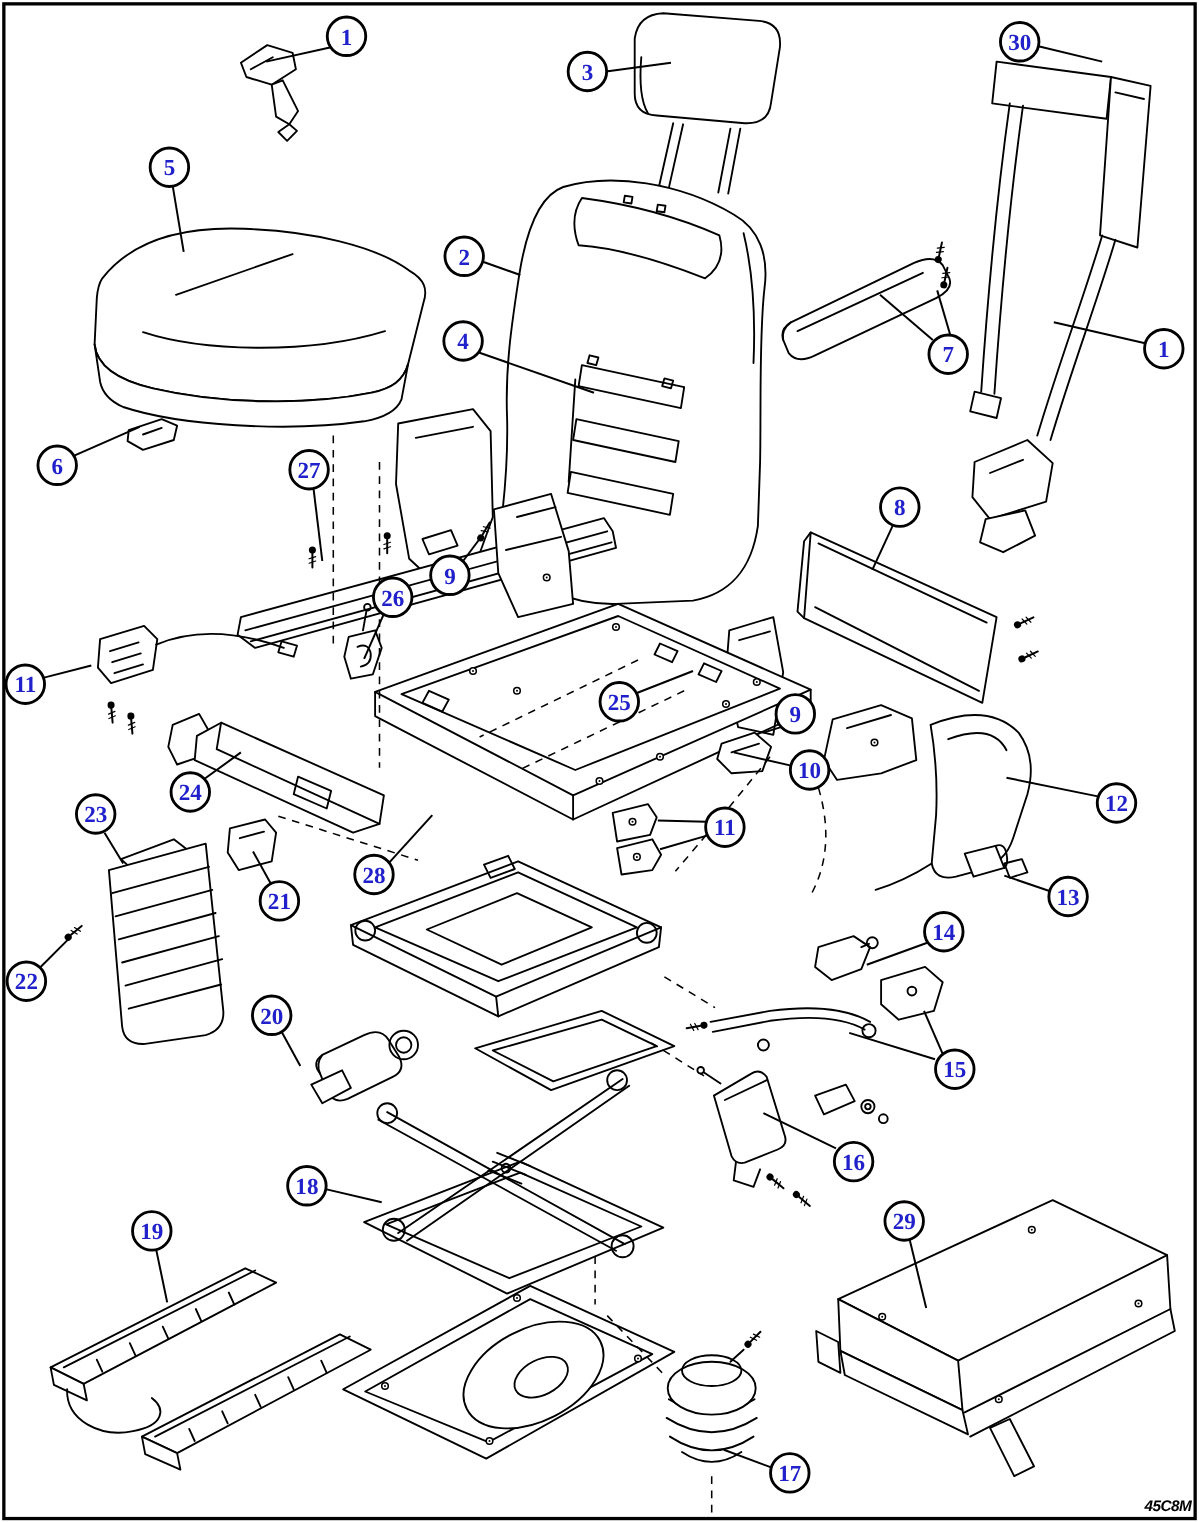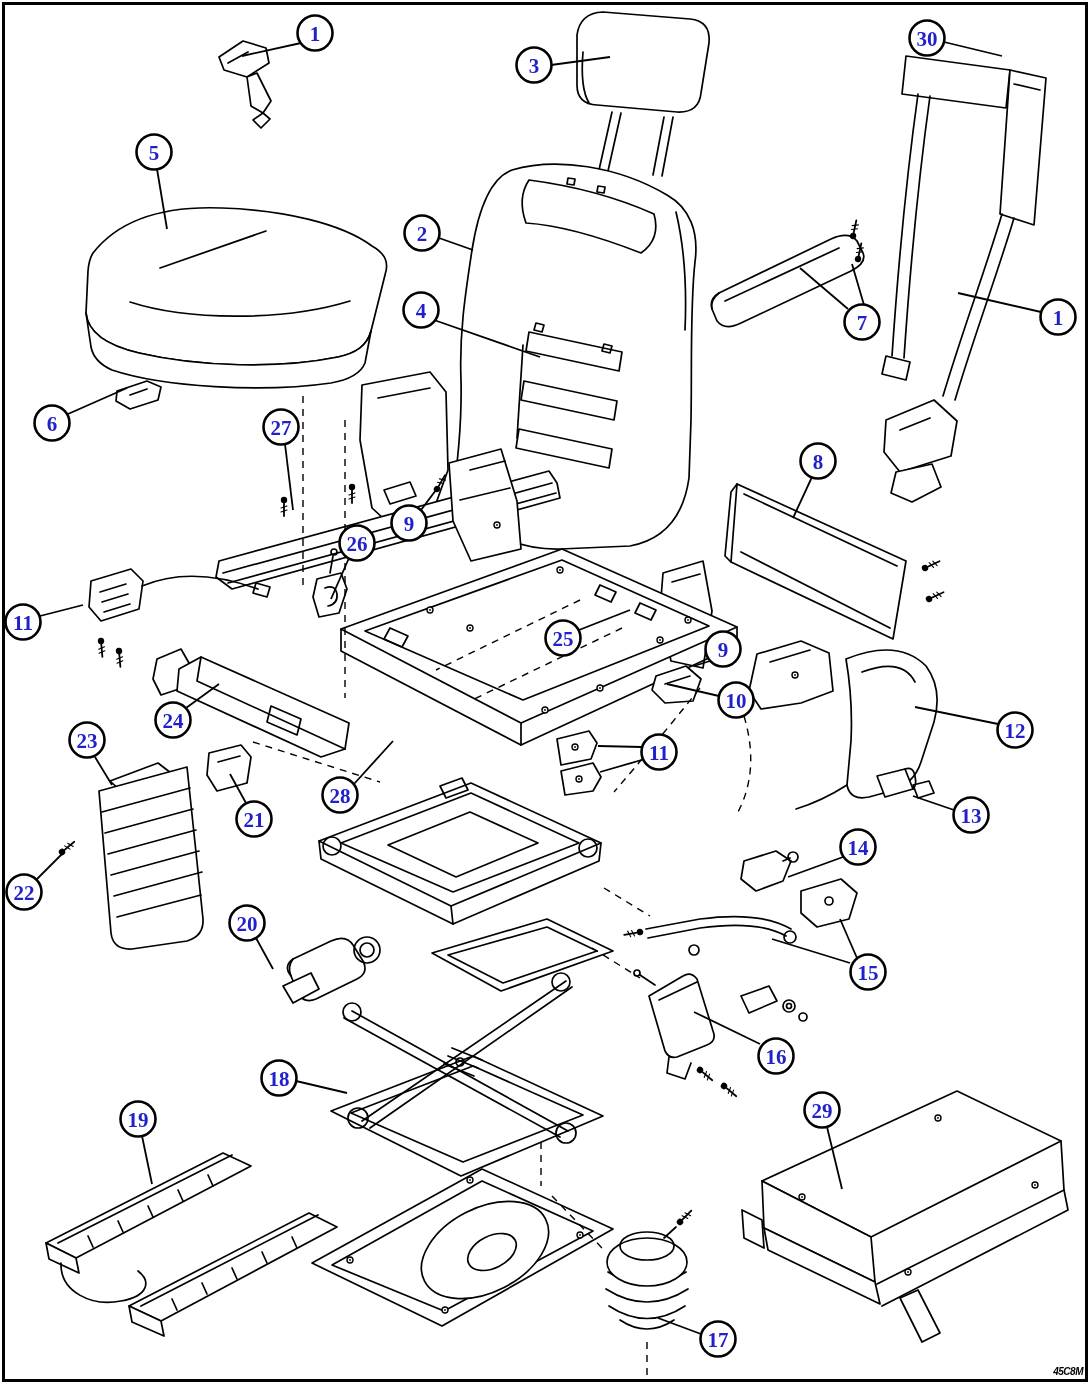--- a/index.html
+++ b/index.html
@@ -1,20 +1,20 @@
 <!DOCTYPE html>
 <html><head>
 <meta charset="utf-8">
 <style>
   html,body{margin:0;padding:0;background:#fff;}
   #page{position:relative;width:1090px;height:1384px;background:#ffffff;overflow:hidden;
         font-family:"Liberation Sans",sans-serif;}
   #diagram-svg{position:absolute;left:0;top:0;}
   #drawing-code{position:absolute;right:7px;bottom:7px;font-family:"Liberation Sans",sans-serif;
-        font-size:10px;font-weight:bold;font-style:italic;color:#000;letter-spacing:-0.5px;}
+        font-size:14px;font-weight:bold;font-style:italic;color:#000;letter-spacing:-0.5px;}
 </style>
 </head>
 <body>
 
 <div id="page">
   <svg id="diagram-svg" width="1090" height="1384" viewBox="0 0 1090 1384" xmlns="http://www.w3.org/2000/svg">
       <rect x="3.5" y="3.5" width="1083" height="1377" fill="none" stroke="#000000" stroke-width="3"></rect>
       <g stroke="#000000" stroke-width="1.7" fill="none" stroke-linejoin="round" stroke-linecap="round">
         <g>
           <path d="M219,57 L243,41 L266,48 L269,63 L247,77 L224,70 Z" fill="#ffffff"></path>

